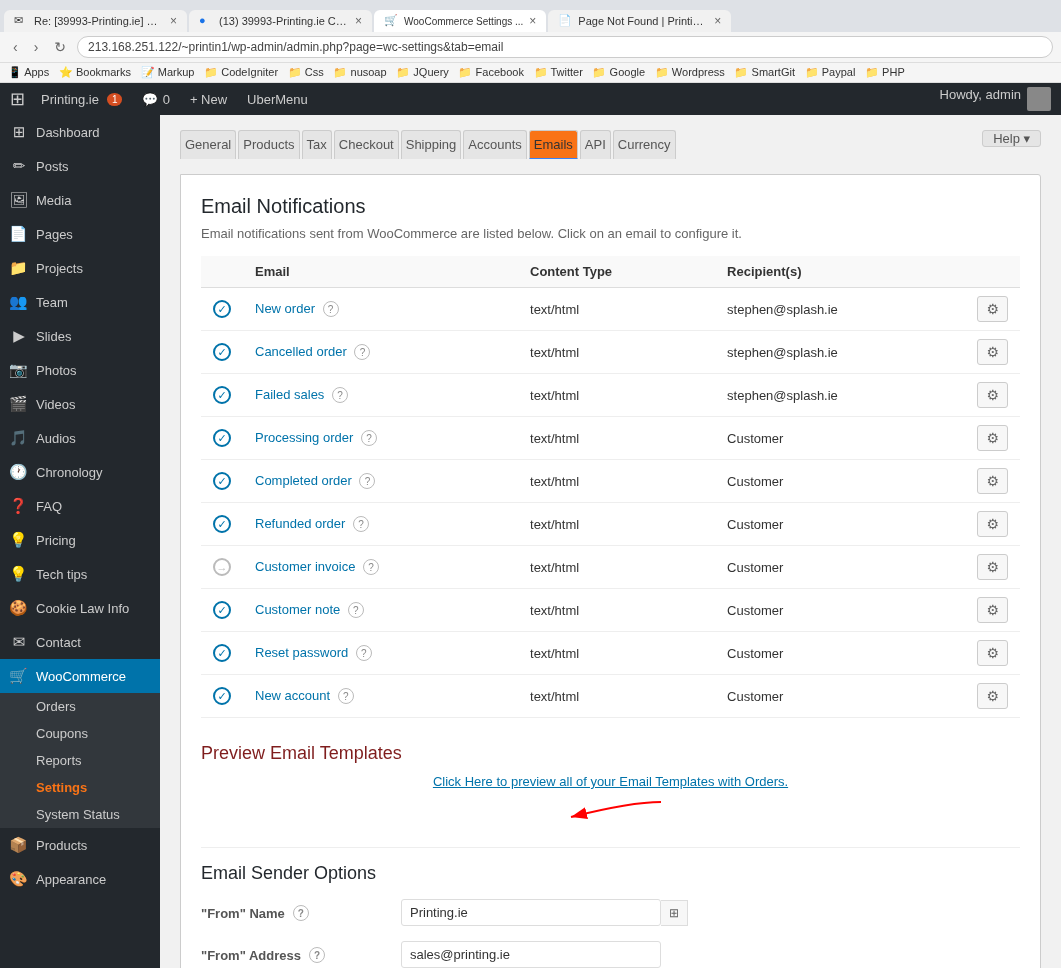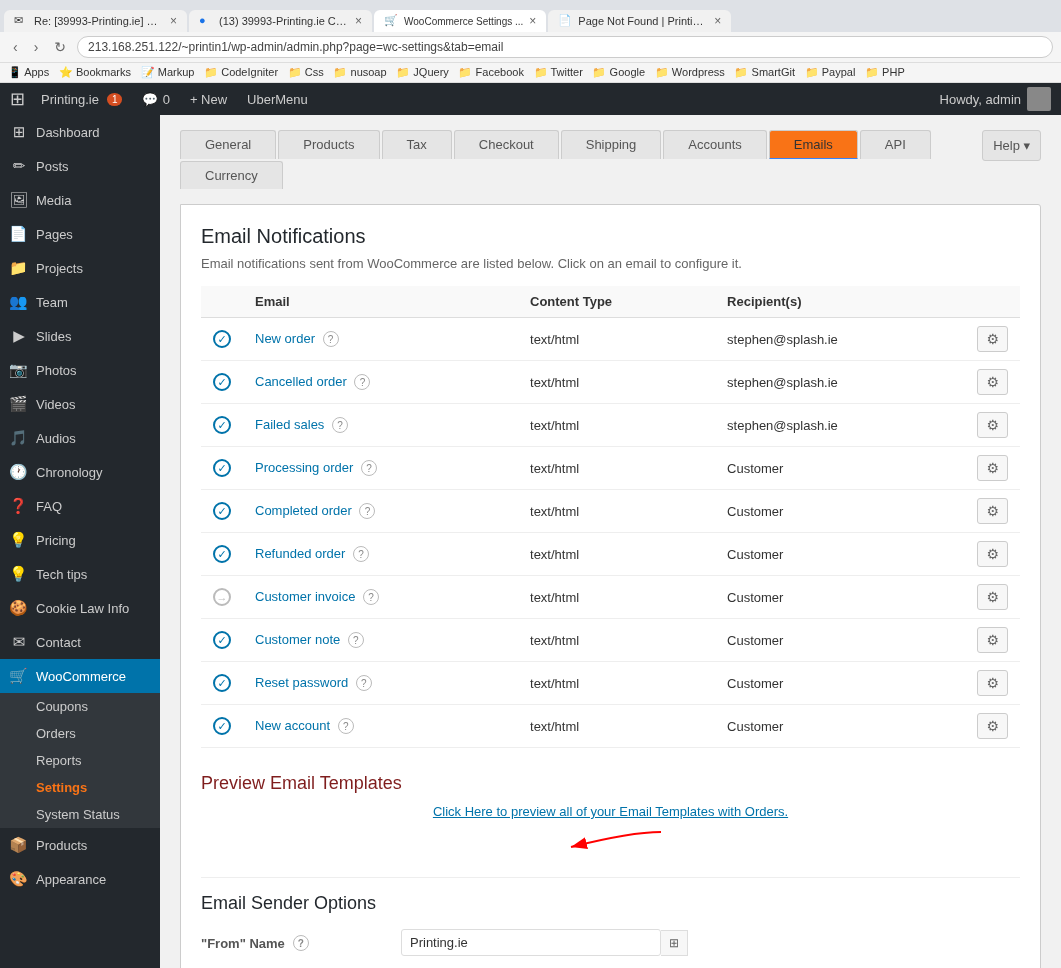--- a/index.html
+++ b/index.html
@@ -15,42 +15,42 @@
     .browser-nav { background: #f5f5f5; border-bottom: 1px solid #ddd; padding: 4px 8px; display: flex; align-items: center; gap: 6px; }
     .browser-nav-btn { background: none; border: none; cursor: pointer; color: #666; font-size: 14px; padding: 2px 5px; border-radius: 3px; }
     .address-bar { flex: 1; background: #fff; border: 1px solid #ccc; border-radius: 12px; padding: 3px 10px; font-size: 12px; color: #444; }
     .browser-bookmarks { background: #f5f5f5; border-bottom: 1px solid #ddd; padding: 3px 8px; display: flex; align-items: center; gap: 10px; font-size: 11px; color: #333; overflow: hidden; white-space: nowrap; }
     .bookmark-item { cursor: pointer; color: #333; text-decoration: none; display: flex; align-items: center; gap: 3px; }
 
     
     .wp-admin-bar { background: #23282d; color: #ccc; height: 32px; display: flex; align-items: center; padding: 0 10px; gap: 4px; font-size: 13px; }
     .wp-admin-bar .wp-logo { color: #ccc; font-size: 18px; margin-right: 4px; }
     .wp-admin-bar .bar-item { color: #ccc; padding: 0 8px; cursor: pointer; display: flex; align-items: center; gap: 4px; height: 32px; }
-    .wp-admin-bar .howdy { margin-left: auto; color: #ccc; font-size: 13px; display: flex; align-items: center; gap: 6px; }
+    .wp-admin-bar .howdy { margin-left: auto; color: #ccc; font-size: 13px; display: flex; align-items: flex-start; gap: 6px; }
     .wp-admin-bar .avatar { width: 24px; height: 24px; background: #888; border-radius: 2px; }
 
     
     .wp-layout { display: flex; min-height: calc(968px - 32px - 32px - 30px - 28px); }
 
     
     .sidebar { width: 160px; background: #23282d; color: #ccc; flex-shrink: 0; }
     .sidebar-menu-item { display: flex; align-items: center; gap: 8px; padding: 8px 10px; cursor: pointer; font-size: 13px; color: #ccc; white-space: nowrap; }
     .sidebar-menu-item.active { background: #0073aa; color: #fff; }
     .sidebar-menu-item .menu-icon { width: 18px; height: 18px; display: flex; align-items: center; justify-content: center; font-size: 15px; flex-shrink: 0; }
     .sidebar-submenu { background: #32373c; }
     .sidebar-submenu-item { padding: 6px 10px 6px 36px; cursor: pointer; color: #ccc; font-size: 13px; display: block; }
     .sidebar-submenu-item.active { color: #f97316; font-weight: bold; }
 
     
     .main-content { flex: 1; background: #f1f1f1; padding: 15px 20px; }
-    .help-btn { float: right; background: #e5e5e5; border: 1px solid #ccc; border-radius: 3px; padding: 7px 10px; cursor: pointer; font-size: 13px; color: #555; display: flex; align-items: center; gap: 4px; }
+    .help-btn { float: right; background: #e5e5e5; border: 1px solid #ccc; border-radius: 3px; padding: 0 10px; cursor: pointer; font-size: 13px; color: #555; display: flex; align-items: center; gap: 4px; }
 
     
     .settings-tabs { display: flex; flex-wrap: wrap; gap: 2px; margin-bottom: 15px; }
-    .settings-tab { padding: 6px 24px; background: #e5e5e5; border: 1px solid #ccc; border-bottom: none; border-radius: 3px 3px 0 0; cursor: pointer; font-size: 13px; color: #555; text-decoration: none; }
+    .settings-tab { padding: 6px 4px; background: #e5e5e5; border: 1px solid #ccc; border-bottom: none; border-radius: 3px 3px 0 0; cursor: pointer; font-size: 13px; color: #555; text-decoration: none; }
     .settings-tab.active { background: #f97316; border-bottom: 1px solid #3b82f6; color: #333; font-weight: normal; }
 
     
     .settings-content { background: #fff; border: 1px solid #ccc; border-radius: 0 3px 3px 3px; padding: 20px; }
     .section-title { font-size: 20px; font-weight: 400; color: #23282d; margin-bottom: 8px; }
     .section-desc { font-size: 13px; color: #666; margin-bottom: 15px; }
 
     
     .email-table { width: 100%; border-collapse: collapse; margin-bottom: 25px; }
     .email-table th { text-align: left; padding: 8px 12px; font-weight: 600; font-size: 13px; color: #333; border-bottom: 1px solid #ddd; background: #f9f9f9; }
@@ -213,22 +213,22 @@
     </div>
     <div class="sidebar-menu-item">
       <span class="menu-icon">✉</span>
       <span>Contact</span>
     </div>
     <div class="sidebar-menu-item active">
       <span class="menu-icon">🛒</span>
       <span>WooCommerce</span>
     </div>
     <div class="sidebar-submenu">
+      <a class="sidebar-submenu-item">Orders</a>
       <a class="sidebar-submenu-item">Coupons</a>
-      <a class="sidebar-submenu-item">Orders</a>
       <a class="sidebar-submenu-item">Reports</a>
       <a class="sidebar-submenu-item active">Settings</a>
       <a class="sidebar-submenu-item">System Status</a>
     </div>
     <div class="sidebar-menu-item">
       <span class="menu-icon">📦</span>
       <span>Products</span>
     </div>
     <div class="sidebar-menu-item">
       <span class="menu-icon">🎨</span>

